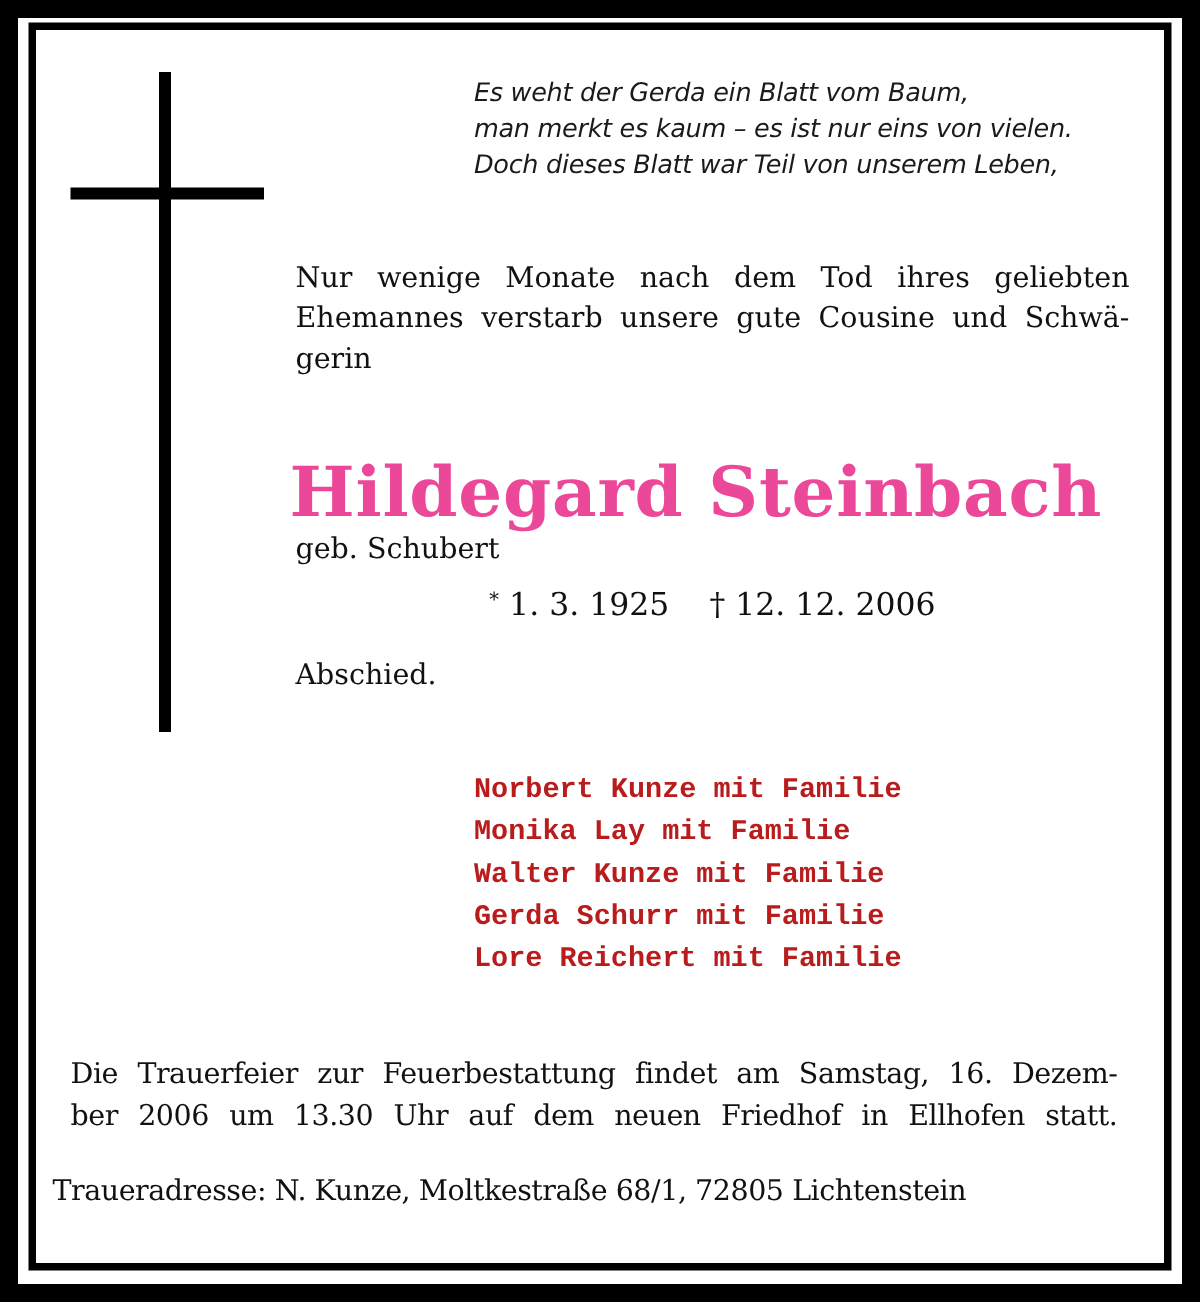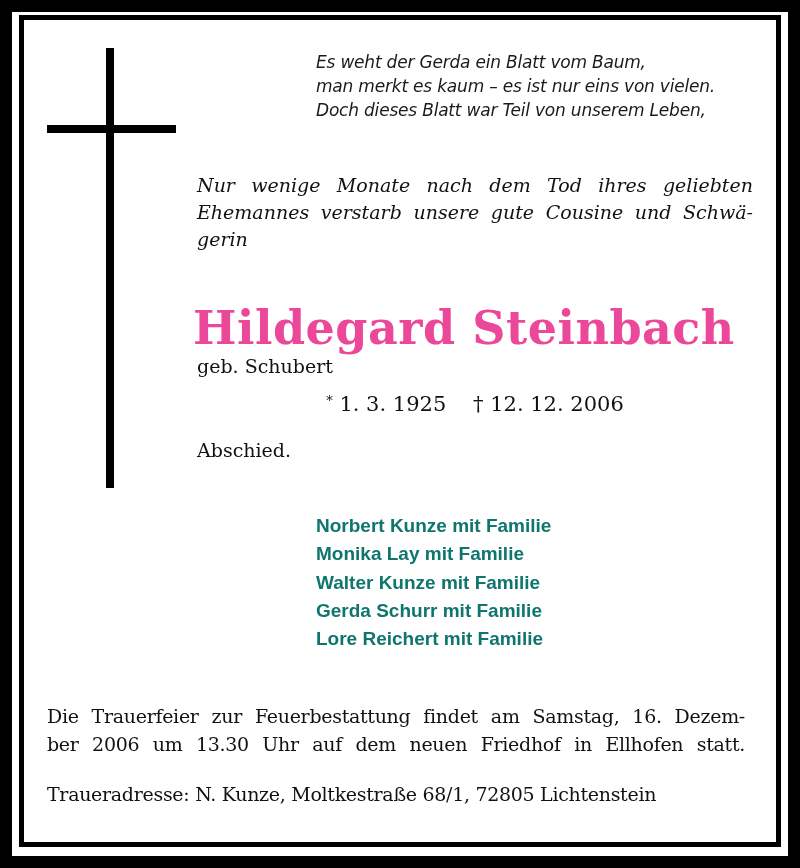--- a/index.html
+++ b/index.html
@@ -18,21 +18,21 @@
       position: absolute; left: 316px; top: 50px; width: 460px;
       font-family: "DejaVu Sans", sans-serif; font-style: italic; font-size: 17px;
       line-height: 24px; color: #1a1a1a; letter-spacing: -0.2px;
     }
     .poem div { white-space: nowrap; }
     .serif { font-family: "DejaVu Serif", serif; color: #111; }
     .intro {
       position: absolute; left: 197px; top: 172px; width: 556px;
       font-size: 19px; line-height: 27px; text-align: justify;
     }
-    .intro .line { display: block; white-space: nowrap; text-align: justify; text-align-last: justify; font-style: italic; }
+    .intro .line { display: block; white-space: nowrap; text-align: justify; text-align-last: justify; }
     .intro .line.last { text-align-last: left; }
     .name {
       position: absolute; left: 193px; top: 272px; width: 560px;
       font-family: "DejaVu Serif", serif; font-weight: bold; font-size: 46px;
       line-height: 60px; color: #ec4899; white-space: nowrap; letter-spacing: 0.5px; margin-top: 26px;
     }
     .born {
       position: absolute; left: 197px; top: 352px; width: 556px; text-align: left;
       font-size: 19px; line-height: 28px; padding-left: 0;
     }
@@ -41,30 +41,30 @@
       font-size: 21px; line-height: 30px; white-space: pre;
     }
     .farewell {
       position: absolute; left: 197px; top: 437px; width: 556px;
       font-size: 19px; line-height: 27px;
     }
     .farewell .line { display: block; white-space: nowrap; text-align: justify; text-align-last: justify; }
     .farewell .line.last { text-align-last: left; }
     .mourners {
       position: absolute; left: 316px; top: 512px;
-      font-family: Liberation Sans, sans-serif; font-weight: bold; font-size: 19px;
-      line-height: 28.3px; color: #0f766e; white-space: nowrap;
+      font-family: Liberation Mono, monospace; font-weight: bold; font-size: 19px;
+      line-height: 28.3px; color: #b91c1c; white-space: nowrap;
     }
     .ceremony {
       position: absolute; left: 47px; top: 702px; width: 698px;
       font-size: 19px; line-height: 28px; letter-spacing: -0.3px;
     }
     .ceremony .line { display: block; white-space: nowrap; text-align: justify; text-align-last: justify; }
     .address {
-      position: absolute; left: 47px; top: 780px;
+      position: absolute; left: 35px; top: 780px;
       font-size: 19px; line-height: 28px; white-space: nowrap; letter-spacing: -0.3px;
     }
   </style>
 </head>
 <body>
 
 <div class="outer"></div>
 <div class="inner"></div>
 
 <div>

